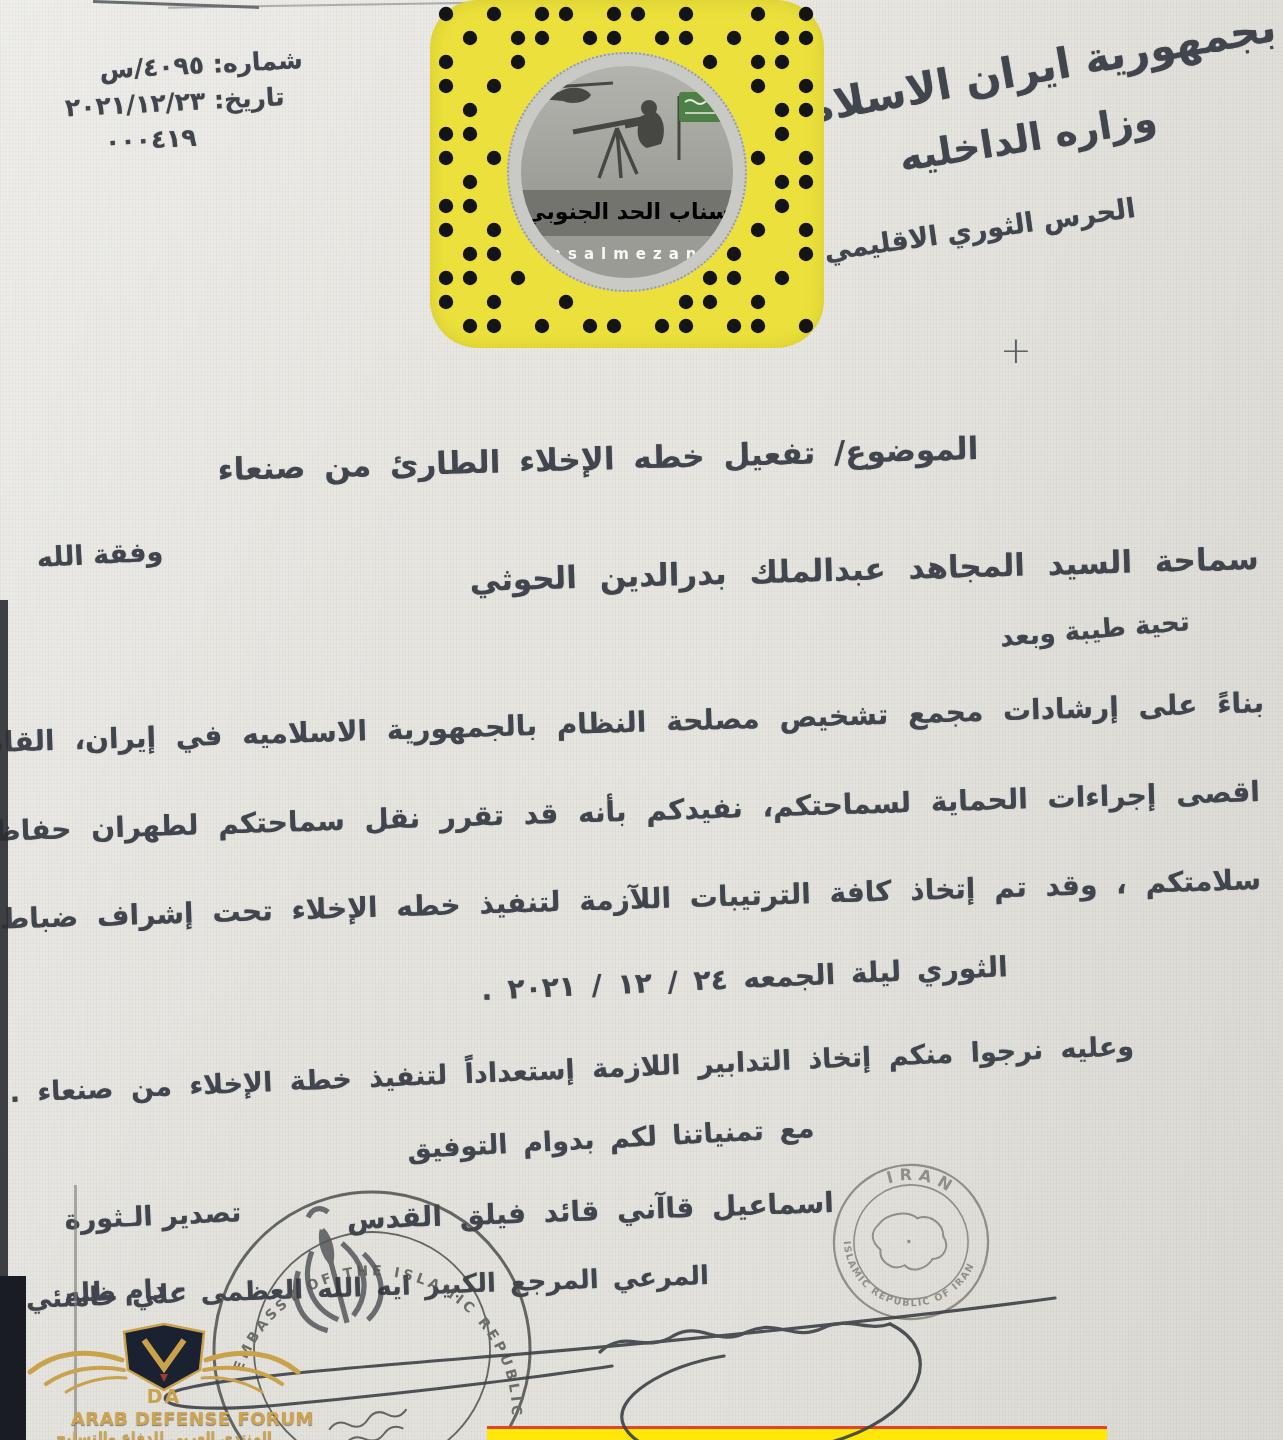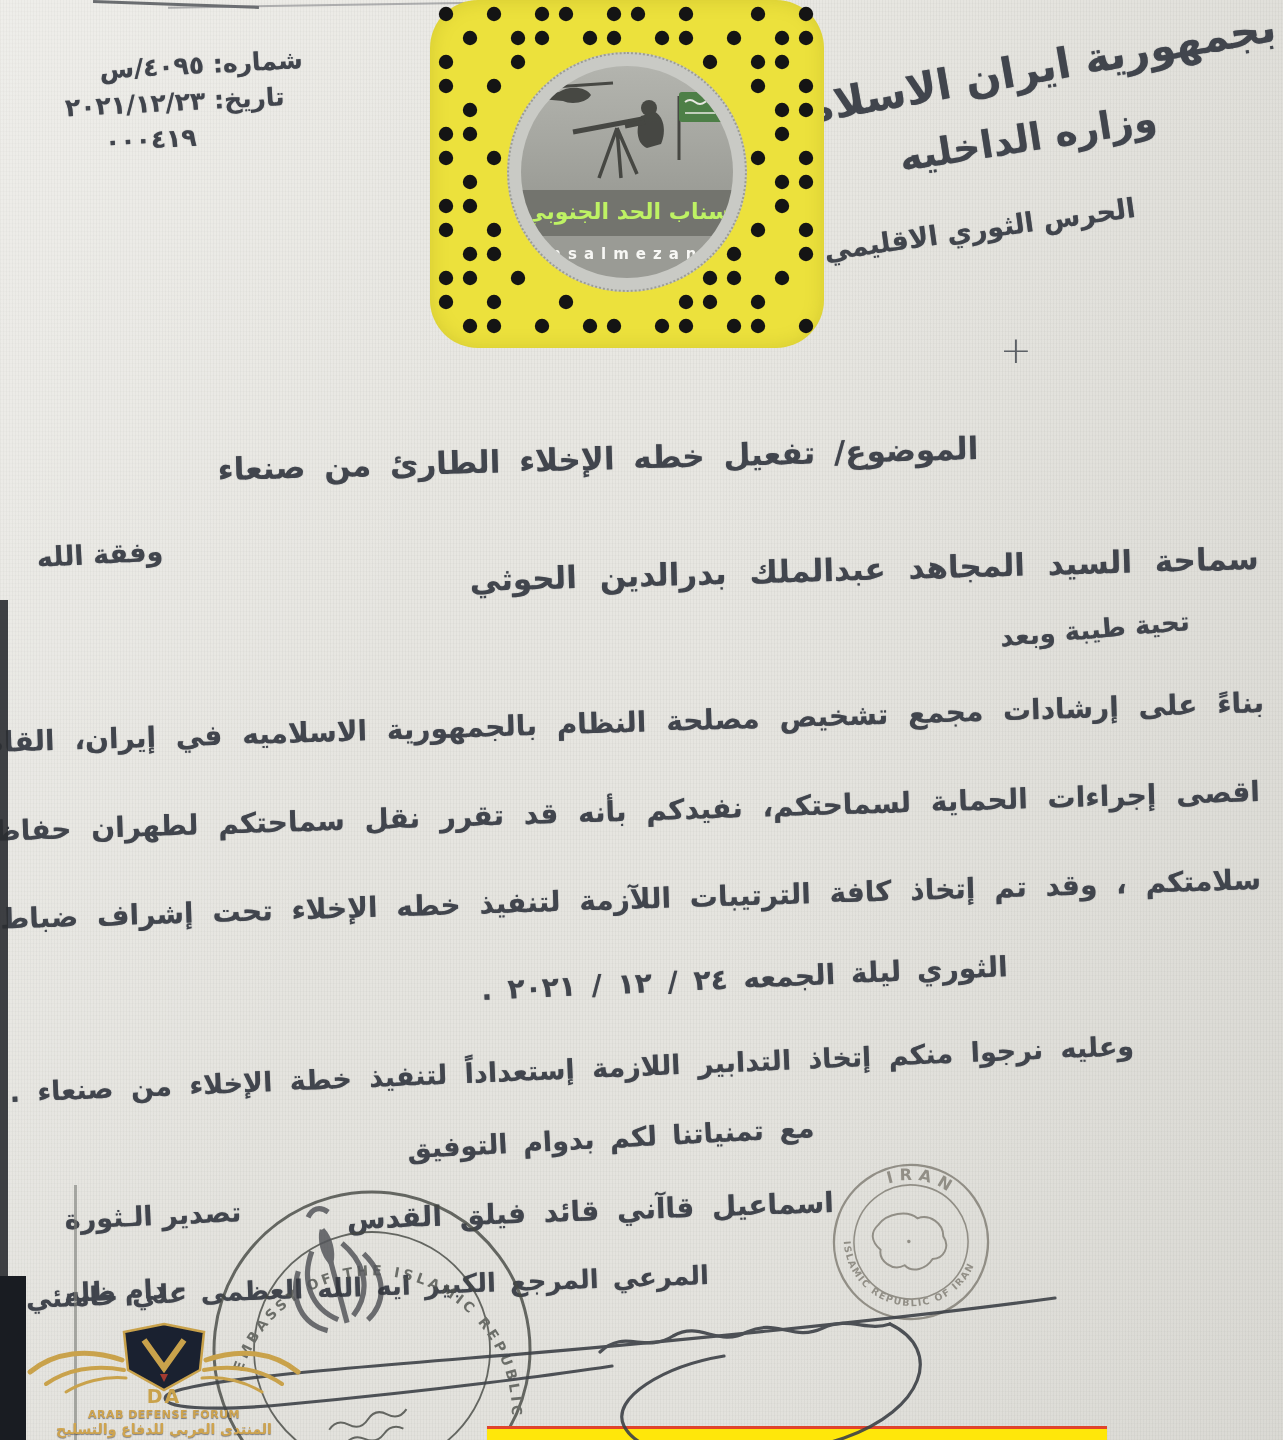--- a/index.html
+++ b/index.html
@@ -26,33 +26,33 @@
   .corner-a{position:absolute; left:93px; top:3px; width:166px; height:3px; background:#4a4d52; transform:rotate(2deg); opacity:.8;}
   .corner-b{position:absolute; left:168px; top:2px; width:592px; height:2px; background:#6f7277; transform:rotate(-0.9deg); opacity:.5;}
   
   .snapcode{position:absolute; left:430px; top:0; width:394px; height:348px; background:#ece13c;
     border-radius:48px; box-shadow:inset 0 0 18px rgba(140,130,20,.25);}
   .sc-logo{position:absolute; left:77px; top:52px; width:240px; height:240px; border-radius:50%;
     background:#c9cac5; border:2px dotted #9b9c96; box-sizing:border-box;}
   .sc-inner{position:absolute; left:12px; top:12px; width:212px; height:212px; border-radius:50%; overflow:hidden;
     display:flex; flex-direction:column;}
   .sc-art{height:124px; background:linear-gradient(180deg,#b3b4ae 0%,#a6a7a1 60%,#9c9d97 100%); position:relative;}
-  .sc-caption{height:46px; background:#73746e; color:#bef264; font-size:22px; font-weight:700; line-height:44px;
+  .sc-caption{height:46px; background:#73746e; color:#000000; font-size:22px; font-weight:700; line-height:44px;
     text-align:center; direction:rtl;}
   .sc-user{height:42px; background:#9a9b95; color:#f7f7f4; font-size:15px; letter-spacing:7px; font-weight:600;
     text-align:center; line-height:36px; text-indent:7px;}
   
   .stamp{position:absolute;}
   .bottom-bar{position:absolute; left:487px; top:1426px; width:620px; height:14px; box-sizing:border-box;
     background:#ffe70a; border-top:3px solid #e0442c;}
   .edge-line{position:absolute; left:0; top:600px; width:8px; height:690px; background:#2a2c31; opacity:.9;}
   .edge-dark{position:absolute; left:0; top:1276px; width:26px; height:164px; background:#191c22;}
   .fold-line{position:absolute; left:74px; top:1185px; width:3px; height:255px; background:#7b7d78; opacity:.6;}
   .watermark{position:absolute; left:14px; top:1320px; width:300px; text-align:center; z-index:6;}
-  .wm-title{font-size:11px; font-weight:700; letter-spacing:.5px; color:var(--gold); text-shadow:0 1px 1px rgba(20,20,30,.5); margin-top:-2px;}
+  .wm-title{font-size:18px; font-weight:700; letter-spacing:.5px; color:var(--gold); text-shadow:0 1px 1px rgba(20,20,30,.5); margin-top:-2px;text-align:right;}
   .wm-sub{font-size:14px; font-weight:700; color:var(--gold); direction:rtl; text-shadow:0 1px 1px rgba(20,20,30,.45);}
   .cross-mark{position:absolute; left:1000px; top:328px; font-size:38px; font-weight:300; color:#5c6066;}
 </style>
 </head>
 <body>
 
 <div class="page">
 
   <div class="corner-a"></div>
   <div class="corner-b"></div>

